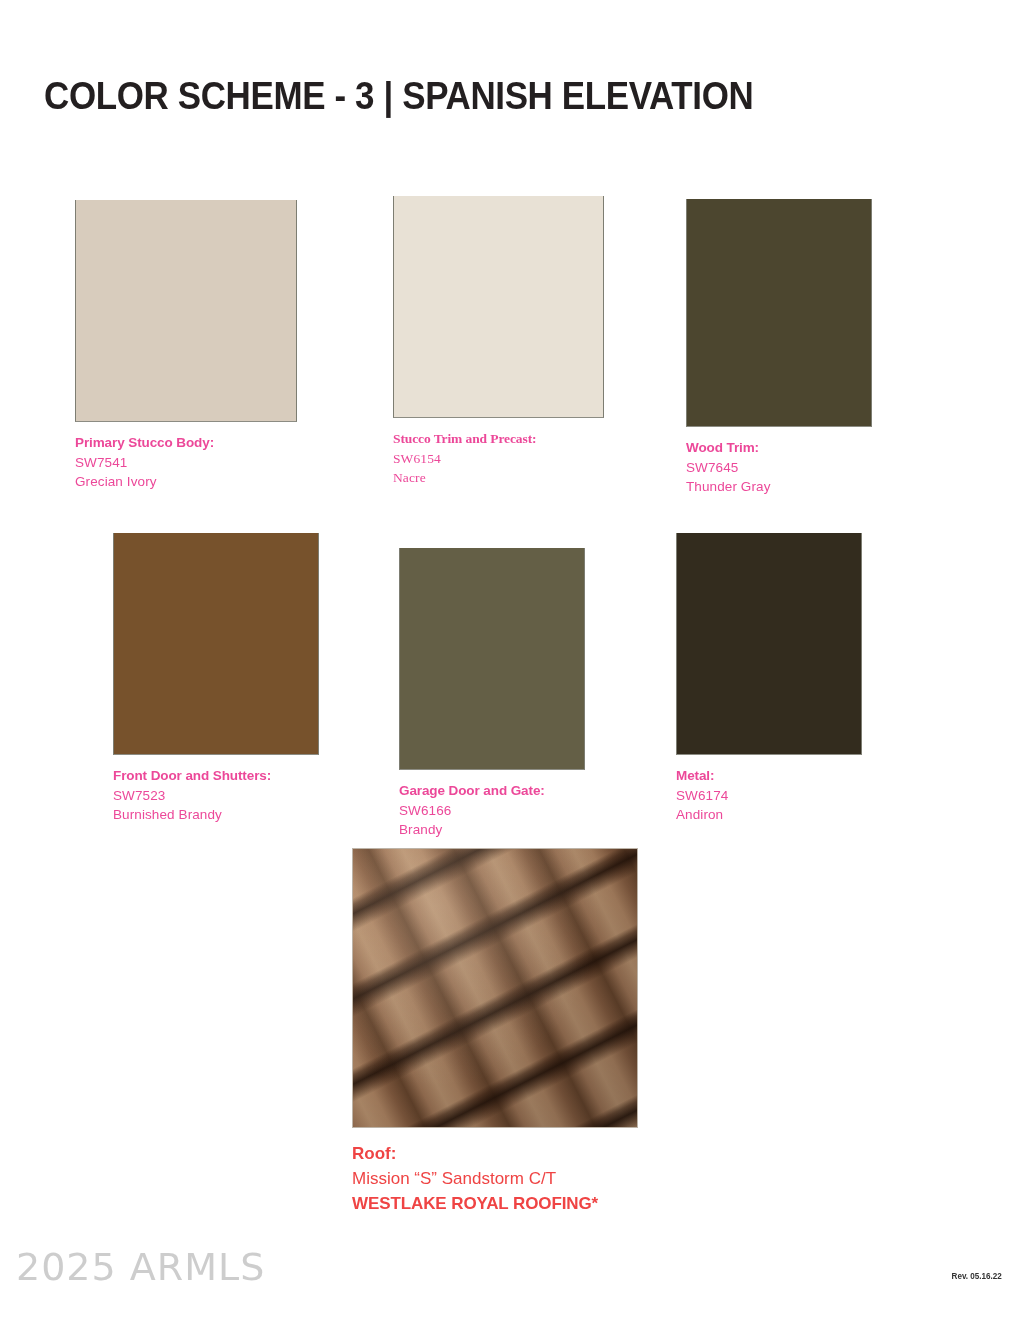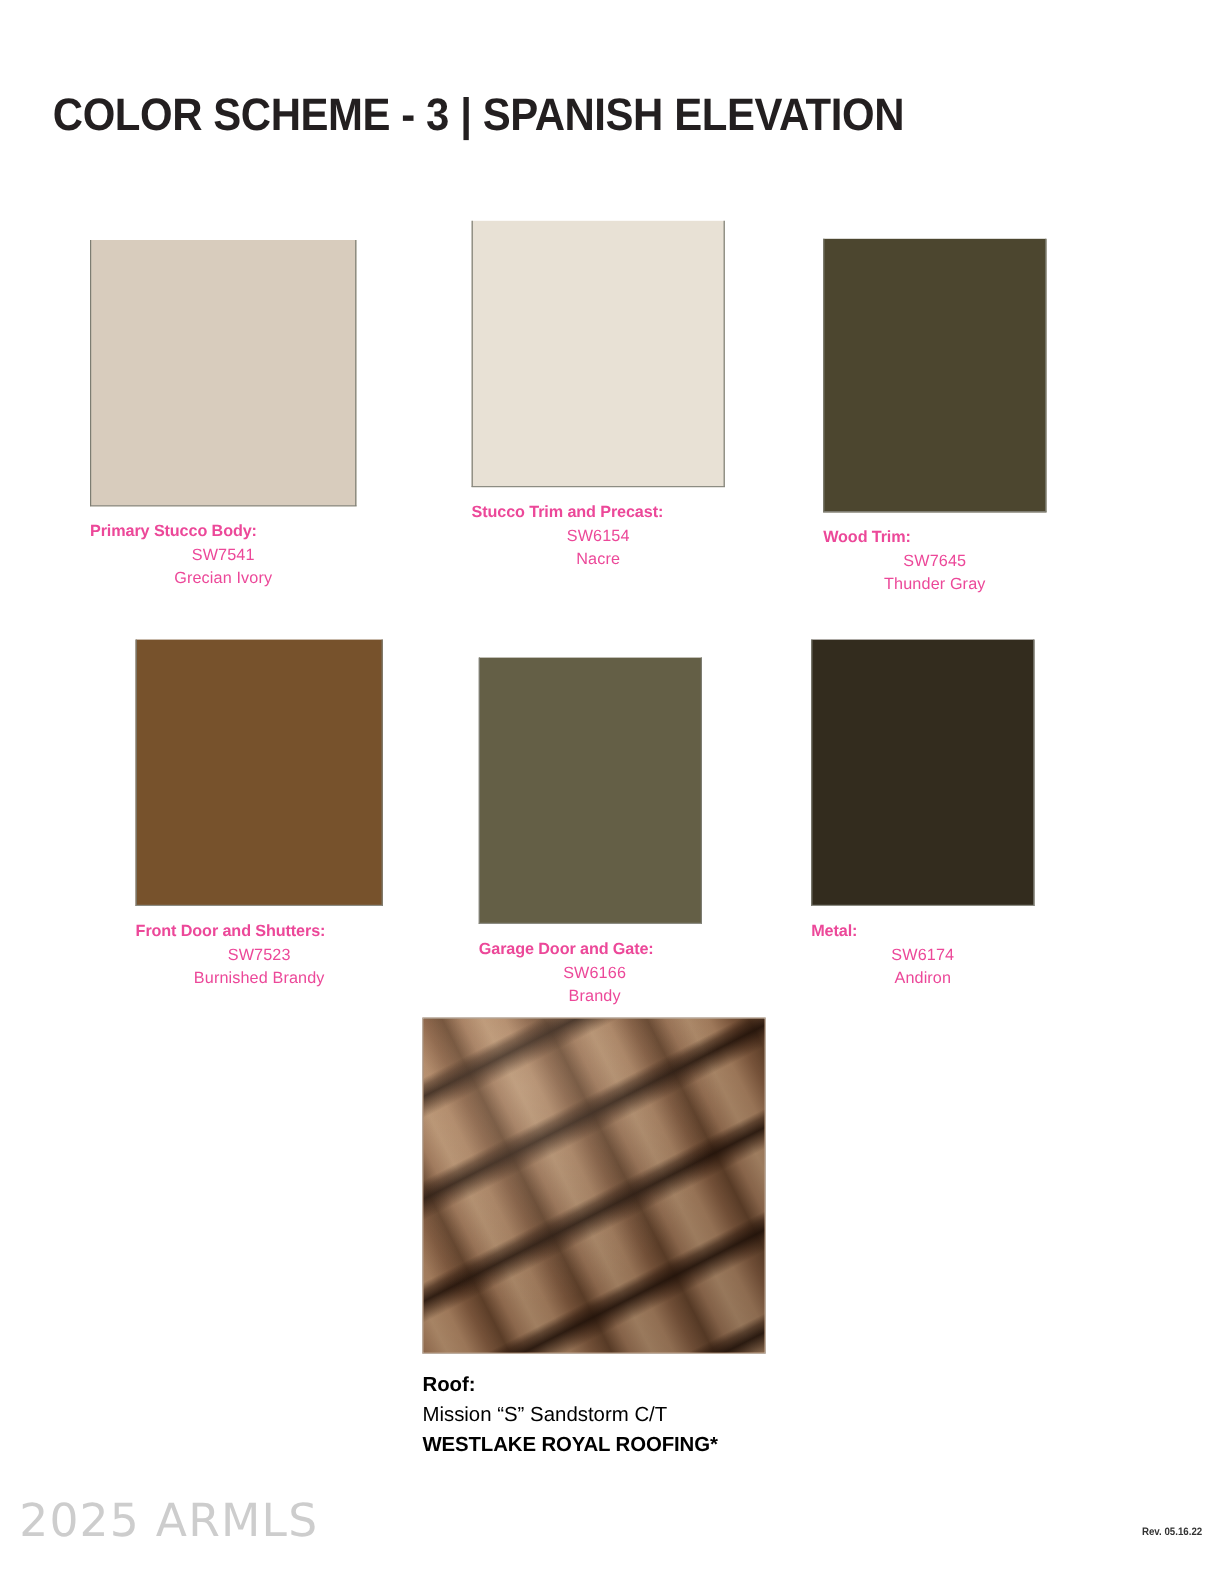--- a/index.html
+++ b/index.html
@@ -55,21 +55,20 @@
     color: #ec4899;
   }
   .swatch-role {
     font-weight: bold;
     letter-spacing: -0.1px;
   }
   .swatch-code,
   .swatch-colorname {
     font-weight: normal;
     letter-spacing: 0.1px;
-    text-align: center;
   }
 
   
   .roof-block {
     position: absolute;
     left: 352px;
     top: 848px;
     width: 286px;
   }
   .roof-photo {
@@ -116,21 +115,21 @@
     inset: 0;
     background:
       radial-gradient(ellipse at 30% 20%, rgba(255,236,214,0.22), rgba(0,0,0,0) 58%),
       linear-gradient(135deg, rgba(0,0,0,0.06), rgba(0,0,0,0.26));
     pointer-events: none;
   }
   .roof-caption {
     margin-top: 13px;
     font-size: 17px;
     line-height: 25px;
-    color: #000000;
+    color: #ef4444;
   }
   .roof-label { font-weight: bold; }
   .roof-brand { font-weight: bold; letter-spacing: -0.1px; }
   .roof-note {
     font-size: 12.5px;
     line-height: 20px;
     font-weight: bold;
     margin-top: 3px;
   }
 
@@ -168,21 +167,21 @@
 
   <div class="swatch-cell" id="cell0" style="left: 75px; top: 200px; width: 222px;">
     <div class="swatch-chip" id="chip0" style="width: 222px; height: 222px; background: rgb(216, 204, 189);"></div>
     <div class="swatch-caption">
       <div class="swatch-role">Primary Stucco Body:</div>
       <div class="swatch-code">SW7541</div>
       <div class="swatch-colorname">Grecian Ivory</div>
     </div>
   </div>
 
-  <div class="swatch-cell" id="cell1" style="left: 393px; top: 184px; width: 211px;">
+  <div class="swatch-cell" id="cell1" style="left: 393px; top: 196px; width: 211px; font-family: Liberation Serif, serif;">
     <div class="swatch-chip" id="chip1" style="width: 211px; height: 222px; background: rgb(232, 225, 213);"></div>
     <div class="swatch-caption">
       <div class="swatch-role">Stucco Trim and Precast:</div>
       <div class="swatch-code">SW6154</div>
       <div class="swatch-colorname">Nacre</div>
     </div>
   </div>
 
   <div class="swatch-cell" id="cell2" style="left: 686px; top: 199px; width: 186px;">
     <div class="swatch-chip" id="chip2" style="width: 186px; height: 228px; background: rgb(76, 70, 47);"></div>

